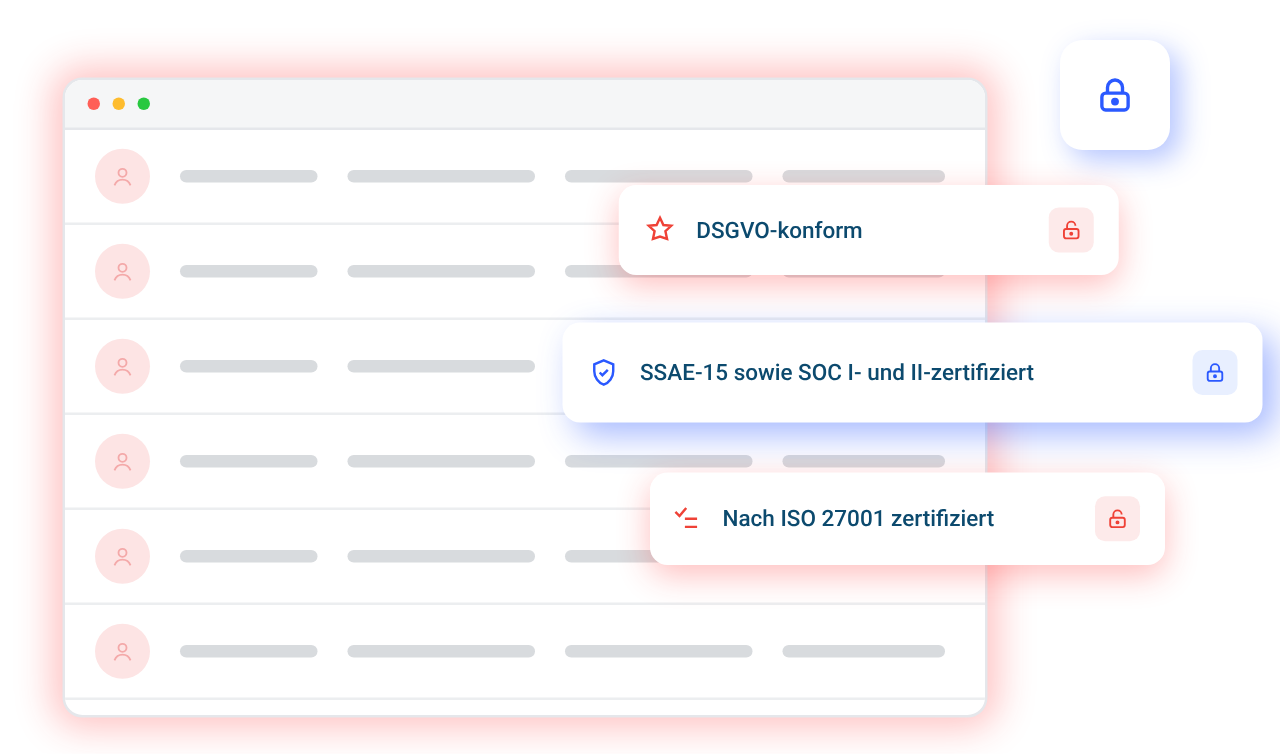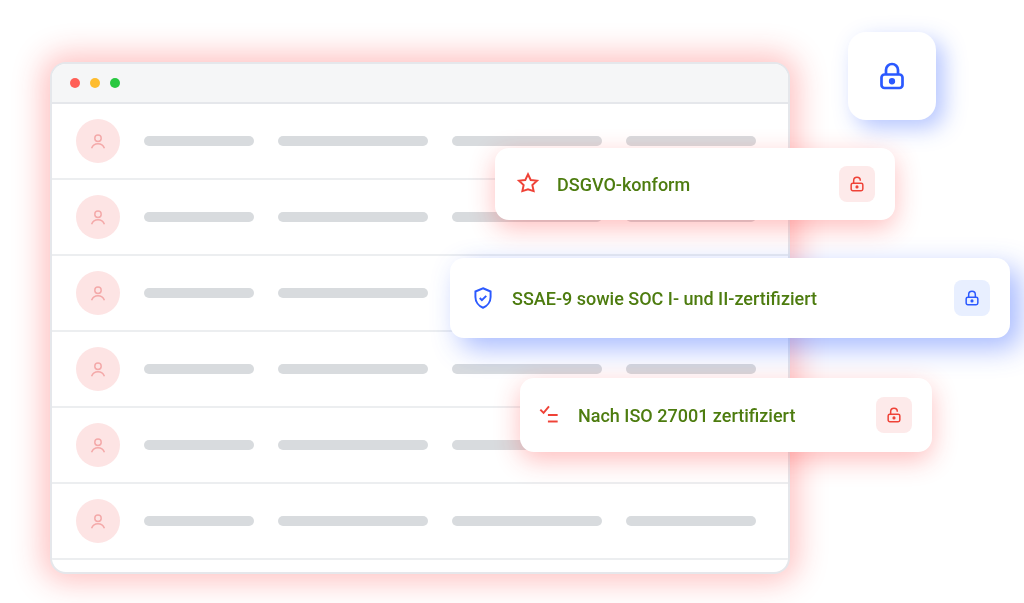--- a/index.html
+++ b/index.html
@@ -94,21 +94,21 @@
     .card {
       position: absolute;
       background: #fff;
       border-radius: 14px;
       display: flex;
       align-items: center;
       padding: 0 20px;
       gap: 16px;
       font-size: 18px;
       font-weight: 500;
-      color: #4d7c0f;
+      color: #0c4a6e;
     }
     .card .leading { width: 26px; height: 26px; display: flex; align-items: center; justify-content: center; }
     .card .trailing {
       width: 36px; height: 36px;
       border-radius: 8px;
       display: flex; align-items: center; justify-content: center;
       margin-left: auto;
     }
     .trail-red  { background: #fdeaea; }
     .trail-blue { background: #e8efff; }
@@ -242,21 +242,21 @@
   </span>
 </div>
 
 <div class="card card-2">
   <span class="leading">
     <svg viewBox="0 0 24 24" fill="none" stroke-width="1.8" class="stroke-blue">
       <path d="M12 3l7 3v5c0 4.5-3 8.5-7 10-4-1.5-7-5.5-7-10V6l7-3z"></path>
       <path d="M9 12l2 2 4-4"></path>
     </svg>
   </span>
-  <span>SSAE-9 sowie SOC I- und II-zertifiziert</span>
+  <span>SSAE-15 sowie SOC I- und II-zertifiziert</span>
   <span class="trailing trail-blue">
     <svg viewBox="0 0 24 24" width="20" height="20" fill="none" stroke-width="1.8" class="stroke-blue">
       <rect x="5" y="11" width="14" height="9" rx="2"></rect>
       <path d="M8 11V8a4 4 0 0 1 8 0v3"></path>
       <circle cx="12" cy="15.5" r="1" fill="#2b59ff"></circle>
     </svg>
   </span>
 </div>
 
 <div class="card card-3">

